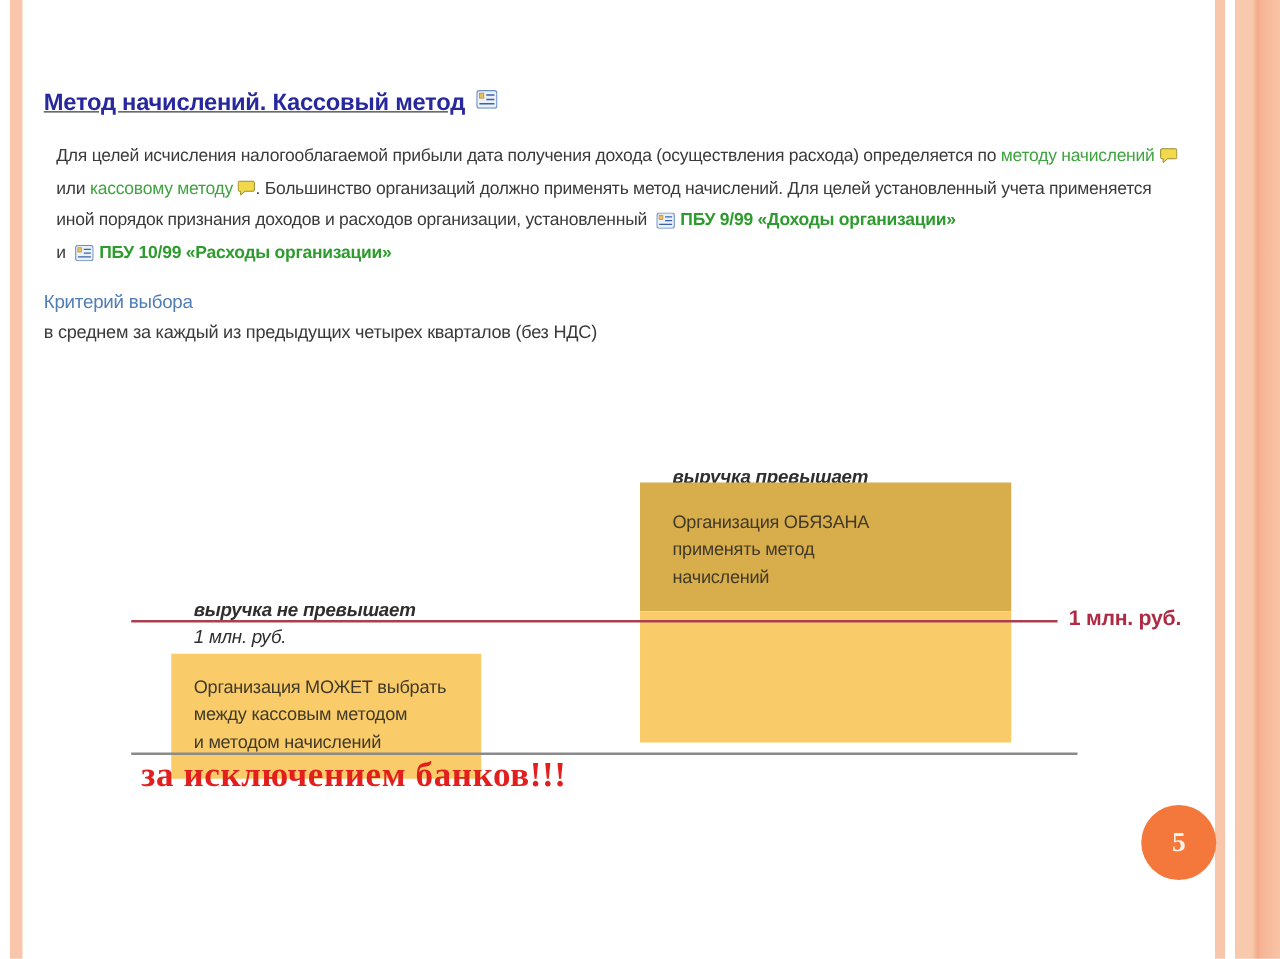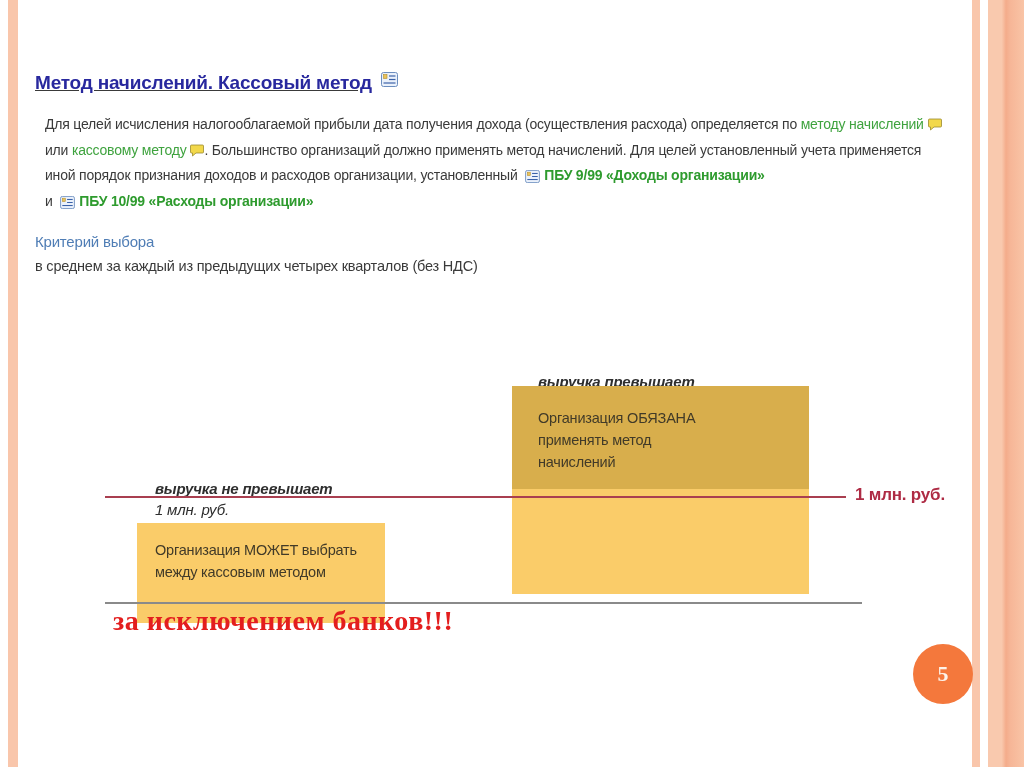--- a/index.html
+++ b/index.html
@@ -146,20 +146,21 @@
     <div>1 млн. руб.</div>
   </div>
 
   <div class="threshold-line"></div>
   <div class="threshold-label">1 млн. руб.</div>
 
   <div class="box-left">
     <div class="box-left-text">
       <div>Организация МОЖЕТ выбрать</div>
       <div>между кассовым методом</div>
+      <div>и методом начислений</div>
     </div>
   </div>
 
   <div class="exception-note">за исключением банков!!!</div>
   <div class="base-line"></div>
 
   <div class="page-badge">
     <span>5</span>
   </div>
 

